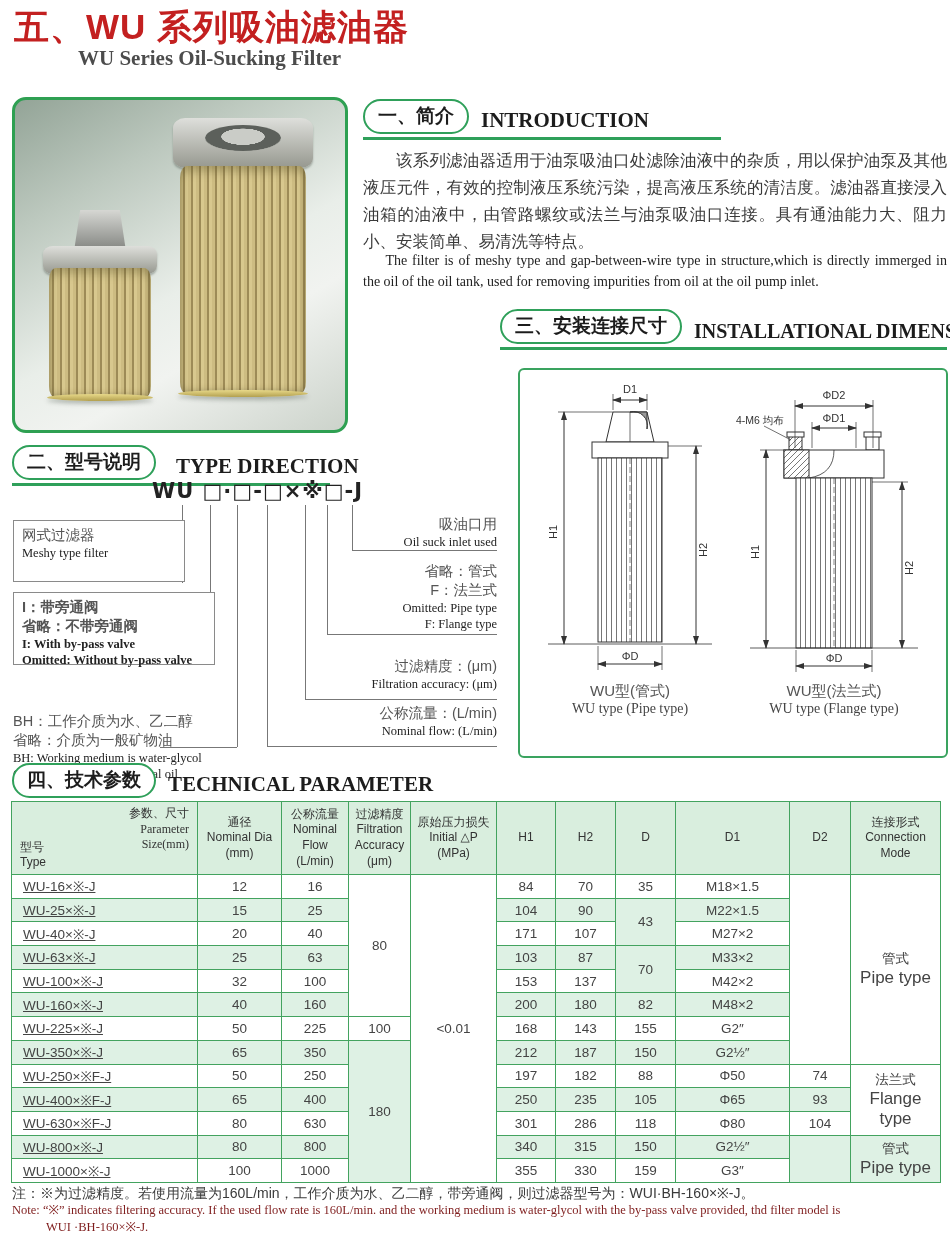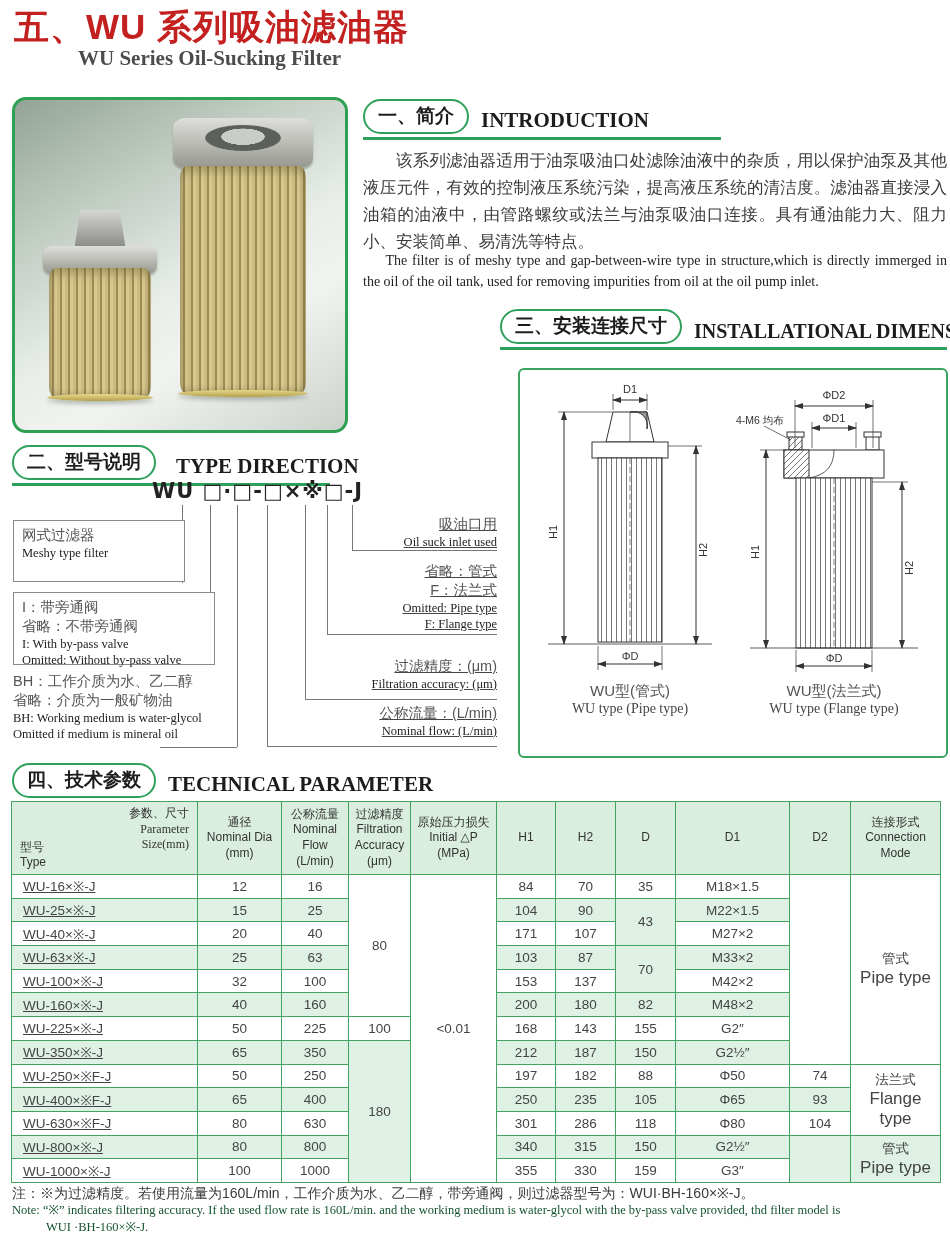--- a/index.html
+++ b/index.html
@@ -42,22 +42,22 @@
   .figcap-zh{font-size:15px;color:#555;margin-top:2px;}
   .figcap-en{font-size:14px;color:#444;font-family:"Liberation Serif",serif;}
 
   
   .td-diagram{position:absolute;left:0;top:485px;width:520px;height:276px;font-size:14px;color:#444;}
   .formula{position:absolute;left:152px;top:-6px;font-size:21px;font-weight:bold;color:#222;
            font-family:"DejaVu Sans",sans-serif;letter-spacing:1px;}
   .vline{position:absolute;width:1px;background:#777;}
   .hline{position:absolute;height:1px;background:#777;}
   .lbox{position:absolute;border:1px solid #8a8a8a;padding:5px 8px;background:#fff;}
-  .lgroup{position:absolute;}
-  .rlabel{position:absolute;width:244px;text-align:right;text-decoration:underline;}
+  .lgroup{position:absolute;margin-top:40px;}
+  .rlabel{position:absolute;width:244px;text-align:right;}
   .zh-l{font-size:14.5px;color:#555;line-height:19px;}
   .en-l{font-size:12.5px;color:#222;line-height:16px;font-family:"Liberation Serif",serif;}
 
   
   .tech-wrap{position:absolute;left:11px;top:801px;}
   .ttable{border-collapse:collapse;table-layout:fixed;width:929px;color:#444;}
   .ttable th,.ttable td{border:1px solid #43a35f;overflow:hidden;}
   .ttable thead th{background:#d9eede;font-weight:normal;font-size:12px;line-height:1.3;height:68px;
                    vertical-align:middle;padding:2px;color:#333;}
   .ttable td{height:22.7px;text-align:center;font-size:13.5px;padding:0 3px;background:#fff;}
@@ -66,21 +66,21 @@
   .ttable td.left{text-align:left;padding-left:11px;text-decoration:underline;}
   .ttable .en2{font-size:17px;}
   .pre{white-space:pre-line;}
   th.diag{position:relative;background:#d9eede;
     background-image:linear-gradient(to bottom right,transparent calc(50% - 0.6px),#43a35f calc(50% - 0.6px),#43a35f calc(50% + 0.6px),transparent calc(50% + 0.6px));}
   .diag-param{position:absolute;top:4px;right:8px;text-align:right;font-family:Liberation Serif, serif;}
   .diag-type{position:absolute;bottom:3px;left:8px;text-align:left;}
 
   
   .note-zh{position:absolute;left:12px;top:1183px;width:930px;font-size:14px;color:#3a3a3a;}
-  .note-en{position:absolute;left:12px;top:1202px;width:930px;font-size:12.5px;color:#14532d;font-family:"Liberation Serif",serif;line-height:17px;}
+  .note-en{position:absolute;left:12px;top:1202px;width:930px;font-size:12.5px;color:#7f1d1d;font-family:"Liberation Serif",serif;line-height:17px;}
   .note-en .l2{padding-left:34px;}
 
   svg text{font-family:"Liberation Sans",sans-serif;fill:#333;}
 </style>
 </head>
 <body>
 
 <div class="page">
 
   <div class="title-zh">五、WU 系列吸油滤油器</div>
@@ -239,21 +239,21 @@
     <div class="hline" style="left:160px;top:262px;width:77px;"></div>
     <div class="hline" style="left:267px;top:261px;width:230px;"></div>
     <div class="hline" style="left:305px;top:214px;width:192px;"></div>
     <div class="hline" style="left:327px;top:149px;width:170px;"></div>
     <div class="hline" style="left:352px;top:65px;width:145px;"></div>
 
     <div class="lbox" style="left:13px;top:35px;width:154px;height:50px;">
       <div class="zh-l">网式过滤器</div>
       <div class="en-l">Meshy type filter</div>
     </div>
-    <div class="lbox" style="left:13px;top:107px;width:184px;height:61px;">
+    <div class="lbox" style="left:13px;top:107px;width:184px;height:61px;font-weight:bold;">
       <div class="zh-l">I：带旁通阀</div>
       <div class="zh-l">省略：不带旁通阀</div>
       <div class="en-l">I: With by-pass valve</div>
       <div class="en-l">Omitted: Without by-pass valve</div>
     </div>
     <div class="lgroup" style="left:13px;top:187px;width:240px;">
       <div class="zh-l">BH：工作介质为水、乙二醇</div>
       <div class="zh-l">省略：介质为一般矿物油</div>
       <div class="en-l">BH: Working medium is water-glycol</div>
       <div class="en-l">Omitted if medium is mineral oil</div>

